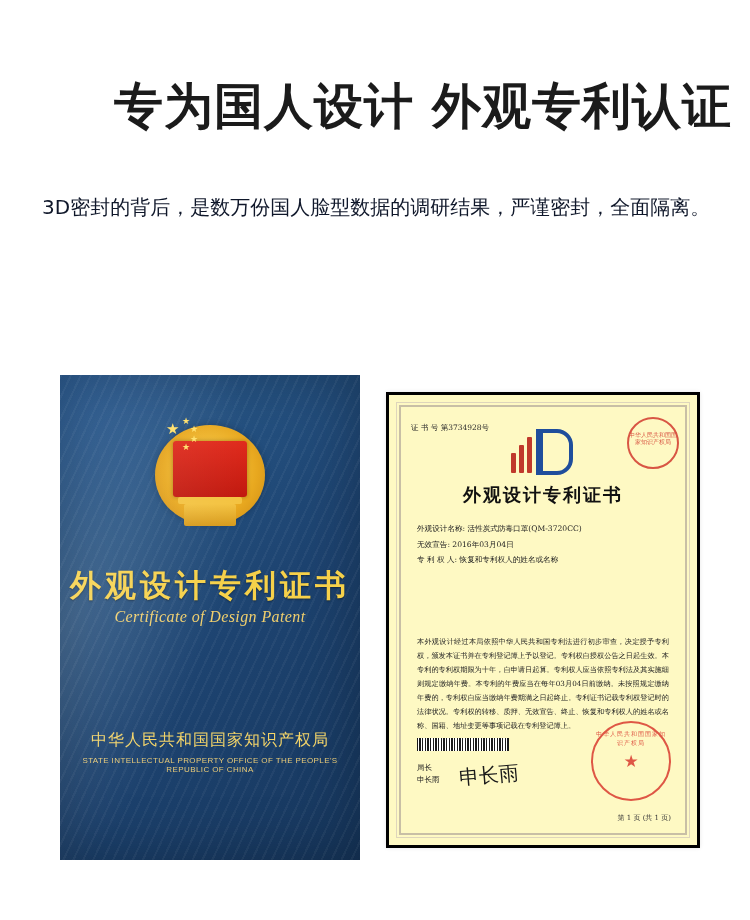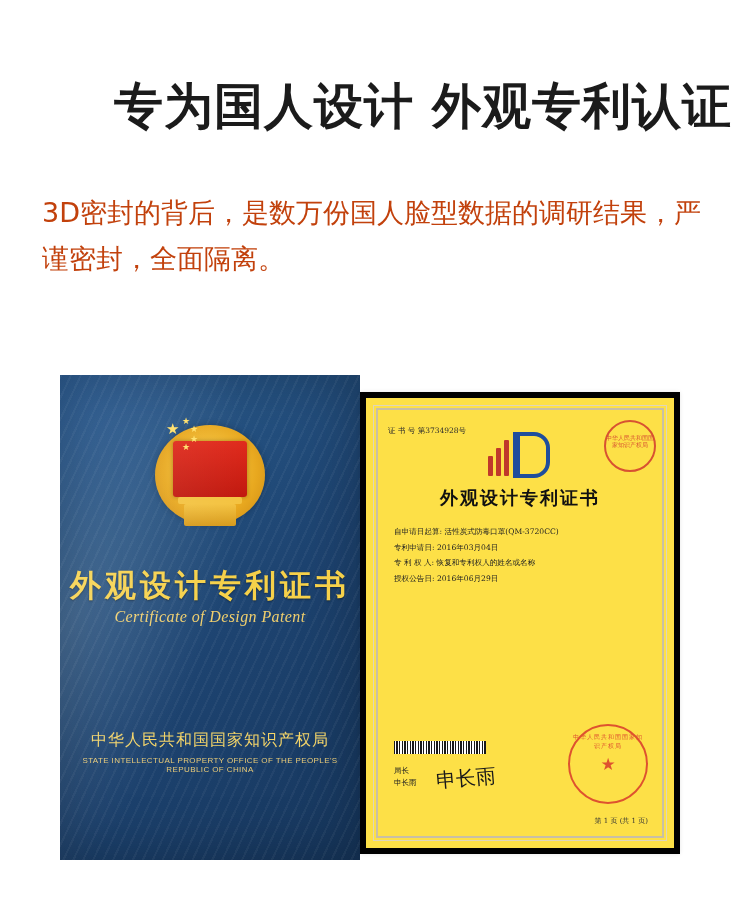--- a/index.html
+++ b/index.html
@@ -36,23 +36,23 @@
     font-family: "DejaVu Sans", "Liberation Sans", sans-serif;
     margin-left: 48px;
   }
 
   
   .subcopy {
     position: absolute;
     left: 42px;
     top: 190px;
     width: 670px;
-    font-size: 27px;
+    font-size: 20px;
     line-height: 1.72;
-    color: #c2410c;
+    color: #0f172a;
     font-family: "DejaVu Sans", "Liberation Sans", sans-serif;
   }
 
   
   .cert-area {
     position: absolute;
     left: 0;
     top: 370px;
     width: 750px;
     height: 500px;
@@ -197,26 +197,26 @@
     text-align: center;
     font-size: 8px;
     color: #e9cb78;
     letter-spacing: 0.4px;
     font-family: "Liberation Sans", sans-serif;
   }
 
   
   .doc {
     position: absolute;
-    left: 360px;
+    left: 386px;
     top: 22px;
     width: 308px;
     height: 450px;
-    background: #fde047;
-    border: 6px solid #000000;
+    background: #fef9c3;
+    border: 3px solid #000000;
     box-shadow: 0 0 4px rgba(0,0,0,0.10);
     overflow: hidden;
   }
   .doc-frame {
     position: absolute;
     left: 10px; top: 10px; right: 10px; bottom: 10px;
     border: 2px solid #c8bfa6;
     outline: 1px solid #ded5bc;
     outline-offset: 2px;
   }
@@ -414,26 +414,26 @@
         <div class="doc-logo">
           <div class="bar" style="left:6px; height:20px;"></div>
           <div class="bar" style="left:14px; height:28px;"></div>
           <div class="bar" style="left:22px; height:36px;"></div>
           <div class="d"></div>
         </div>
 
         <div class="doc-title">外观设计专利证书</div>
 
         <div class="doc-fields">
-          <div class="row">自申请日起算: 活性炭式防毒口罩(QM-3720CC)</div>
-          <div class="row">专利申请日: 2016年03月04日</div>
+          <div class="row">外观设计名称: 活性炭式防毒口罩(QM-3720CC)</div>
+          <div class="row">无效宣告: 2016年03月04日</div>
           <div class="row">专 利 权 人: 恢复和专利权人的姓名或名称</div>
-          <div class="row">授权公告日: 2016年06月29日</div>
         </div>
 
+        <div class="doc-body">本外观设计经过本局依照中华人民共和国专利法进行初步审查，决定授予专利权，颁发本证书并在专利登记簿上予以登记。专利权自授权公告之日起生效。本专利的专利权期限为十年，自申请日起算。专利权人应当依照专利法及其实施细则规定缴纳年费。本专利的年费应当在每年03月04日前缴纳。未按照规定缴纳年费的，专利权自应当缴纳年费期满之日起终止。专利证书记载专利权登记时的法律状况。专利权的转移、质押、无效宣告、终止、恢复和专利权人的姓名或名称、国籍、地址变更等事项记载在专利登记簿上。</div>
 
         <div class="doc-barcode"></div>
 
         <div class="doc-sign-label">局长<br>申长雨</div>
         <div class="doc-sign">申长雨</div>
 
         <div class="doc-redseal">
           <div class="arc">中华人民共和国国家知识产权局</div>
           <div class="star">★</div>
         </div>

